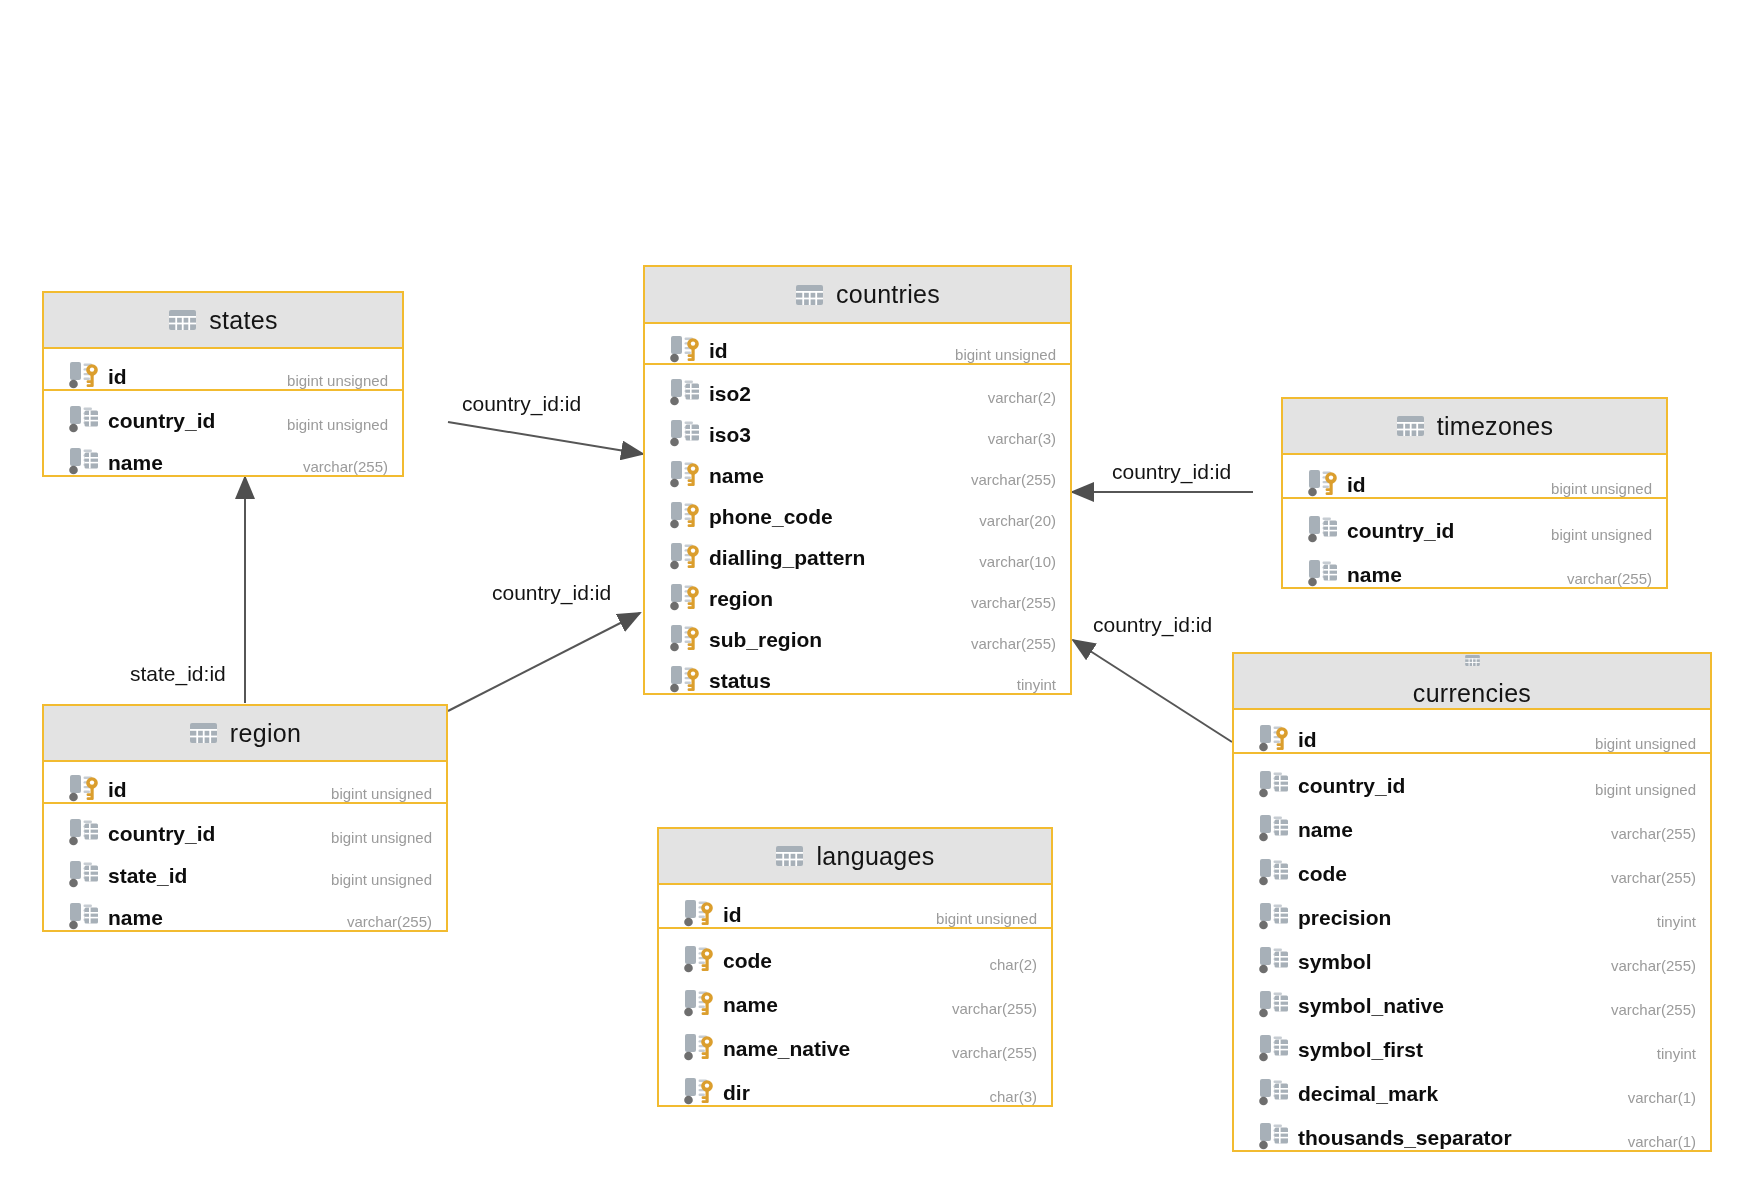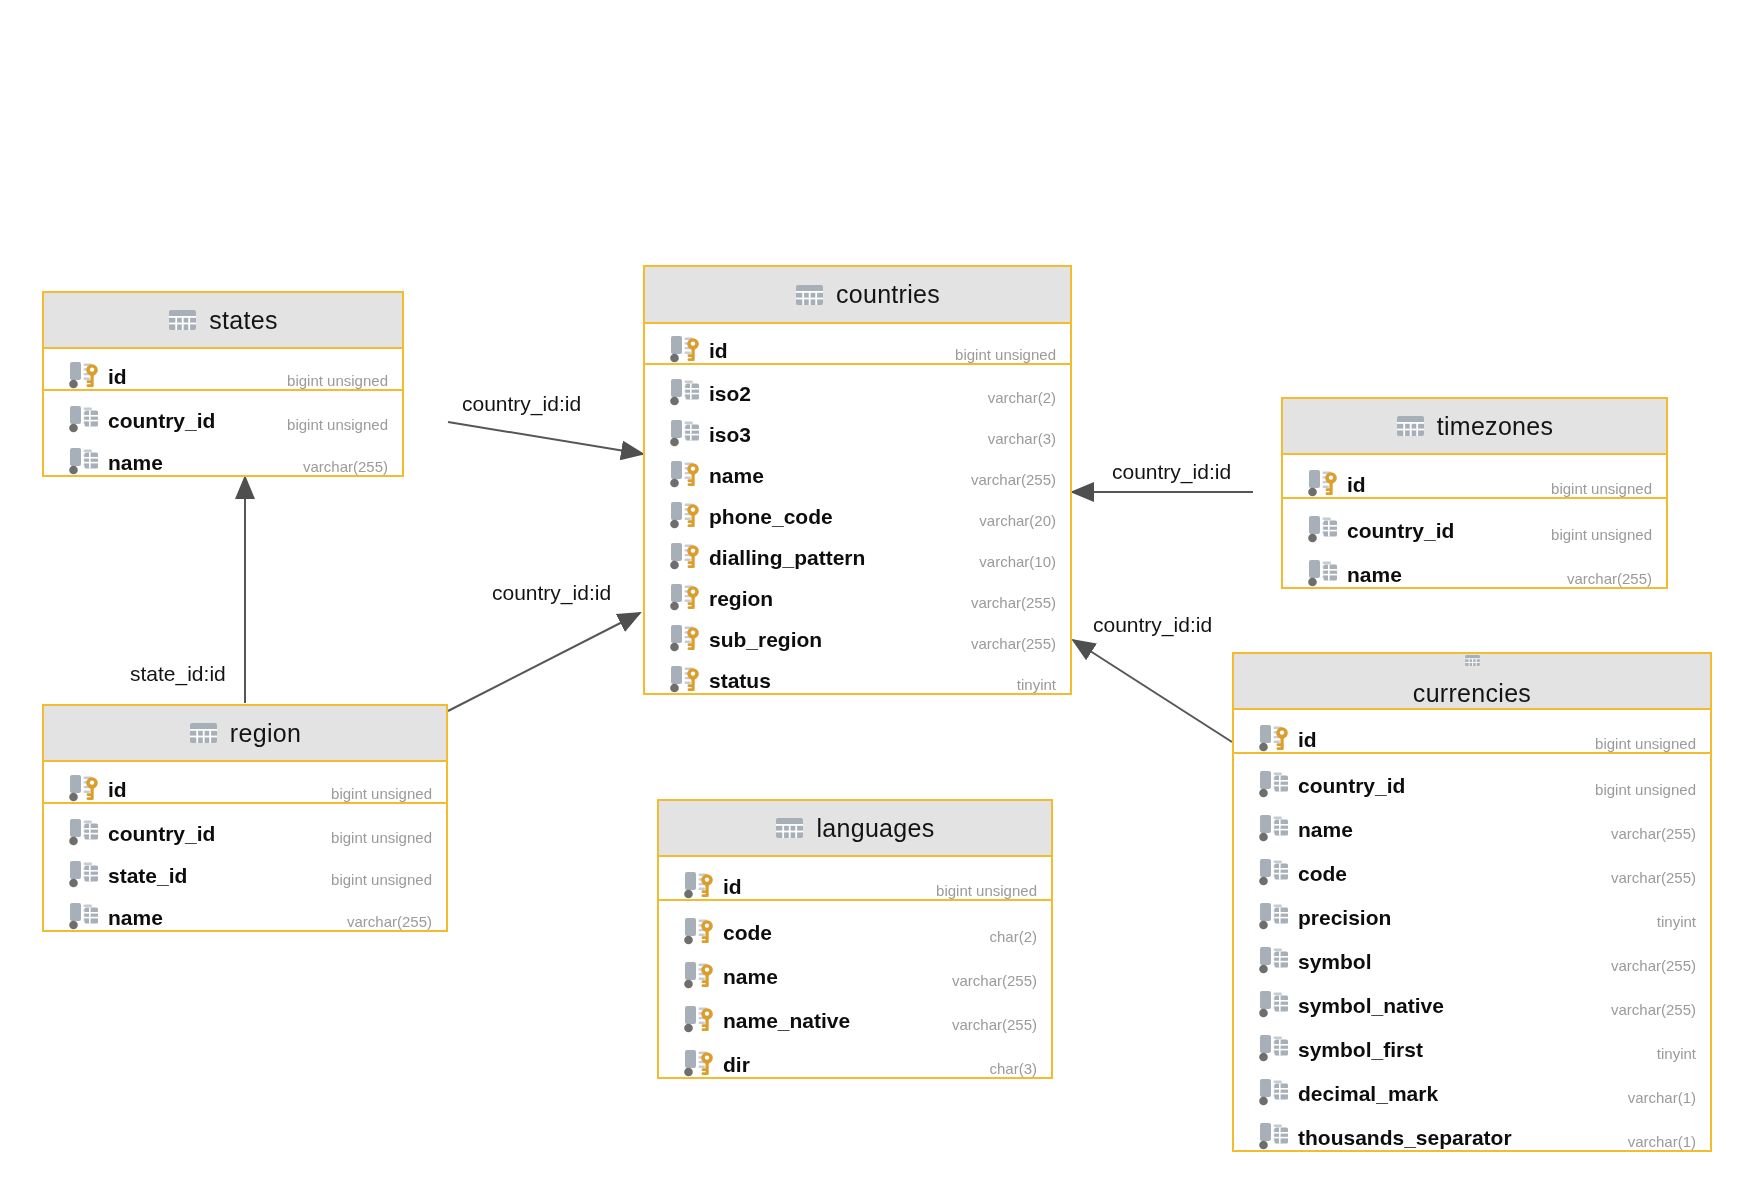--- a/index.html
+++ b/index.html
@@ -444,21 +444,21 @@
       <rect x="17.5" y="5.5" width="13.5" height="16" rx="1.5" fill="#A7B0B8"></rect>
       <rect x="17.5" y="10" width="13.5" height="1.6" fill="#fff"></rect>
       <rect x="17.5" y="14.8" width="13.5" height="1.6" fill="#fff"></rect>
       <rect x="22" y="5.5" width="1.6" height="16" fill="#fff"></rect>
     </g>
   </svg>
         <span class="f-name">name</span>
        <span class="f-type">varchar(255)</span>
       </div>
     </div>
-    <div class="db-table" style="left: 657px; top: 799px; width: 396px; --rh: 44px;">
+    <div class="db-table" style="left: 657px; top: 827px; width: 396px; --rh: 44px;">
       <div class="tbl-header" style="height: 54px;">
         <svg width="29" height="24" viewBox="0 0 29 24">
     <rect x="1" y="2" width="27" height="20" rx="2" fill="#A7B0B8"></rect>
     <rect x="1" y="8" width="27" height="1.8" fill="#fff"></rect>
     <rect x="1" y="14.6" width="27" height="1.8" fill="#fff"></rect>
     <rect x="7.3" y="8" width="1.8" height="14" fill="#fff"></rect>
     <rect x="13.8" y="8" width="1.8" height="14" fill="#fff"></rect>
     <rect x="20.3" y="8" width="1.8" height="14" fill="#fff"></rect>
   </svg>
         <span class="tbl-title">languages</span>

